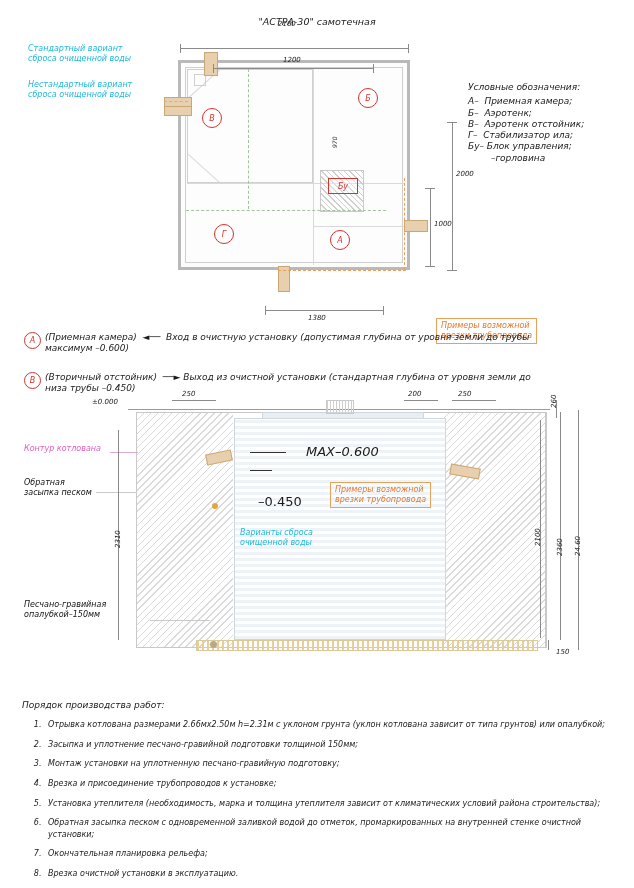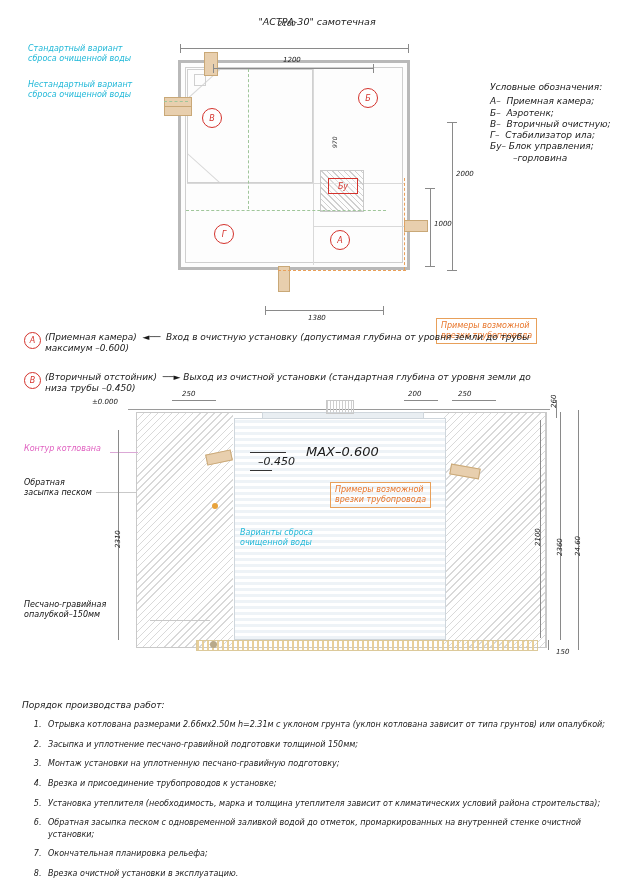--- a/index.html
+++ b/index.html
@@ -133,25 +133,25 @@
   </div>
 
   <div class="abs t cyan" style="left:28px;top:44px;">Стандартный вариант
 сброса очищенной воды</div>
   <div class="abs t cyan" style="left:28px;top:80px;">Нестандартный вариант
 сброса очищенной воды</div>
 
   <div class="abs t orange" style="left:436px;top:318px;border:1px solid #e8a05a;padding:2px 4px;">Примеры возможной
 врезки трубопровода</div>
 
-  <div class="abs" style="left:490px;top:82px;">
+  <div class="abs" style="left:468px;top:82px;">
     <div class="t9">Условные обозначения:</div>
     <div class="t9 legend" style="margin-top:3px;">А–  Приемная камера;</div>
     <div class="t9 legend">Б–  Аэротенк;</div>
-    <div class="t9 legend">В–  Вторичный очистную;</div>
+    <div class="t9 legend">В–  Аэротенк отстойник;</div>
     <div class="t9 legend">Г–  Стабилизатор ила;</div>
     <div class="t9 legend">Бу– Блок управления;</div>
     <div class="t9 legend">        –горловина</div>
   </div>
 
   <div class="abs" style="left:24px;top:332px;width:590px;">
     <div style="display:flex;align-items:flex-start;">
       <span class="label-circ" style="position:static;width:15px;height:15px;flex:0 0 15px;margin-right:4px;">А</span>
       <span class="t9">(Приемная камера)  ◄──  Вход в очистную установку (допустимая глубина от уровня земли до трубы
 максимум –0.600)</span>
@@ -186,21 +186,21 @@
     <div class="sand abs" style="left:196px;top:640px;width:340px;height:9px;border:1px solid #dcc99a;"></div>
     <div class="abs" style="left:210px;top:641px;width:7px;height:7px;border-radius:50%;background:#b8a98a;"></div>
 
     <div class="pipe" style="left:206px;top:452px;width:24px;height:9px;transform:rotate(-12deg);"></div>
     <div class="pipe" style="left:450px;top:466px;width:28px;height:9px;transform:rotate(10deg);"></div>
     <div class="abs" style="left:212px;top:503px;width:6px;height:6px;border-radius:50%;background:#e8a33c;"></div>
 
     <div class="abs" style="left:250px;top:452px;width:36px;height:1px;background:#333;"></div>
     <div class="abs" style="left:250px;top:470px;width:22px;height:1px;background:#333;"></div>
     <div class="abs" style="left:306px;top:444px;font-size:13px;font-style:italic;">MAX–0.600</div>
-    <div class="abs" style="left:258px;top:455px;font-size:11px;font-style:italic;">–0.450</div>
+    <div class="abs" style="left:258px;top:494px;font-size:13px;">–0.450</div>
 
     <div class="abs t magenta" style="left:24px;top:444px;">Контур котлована</div>
     <div class="abs t blk" style="left:24px;top:478px;">Обратная
 засыпка песком</div>
     <div class="abs t blk" style="left:24px;top:600px;">Песчано-гравийная
 опалубкой–150мм</div>
     <div class="abs t cyan" style="left:240px;top:528px;">Варианты сброса
 очищенной воды</div>
     <div class="abs t orange" style="left:330px;top:482px;border:1px solid #e8a05a;padding:2px 4px;">Примеры возможной
 врезки трубопровода</div>

